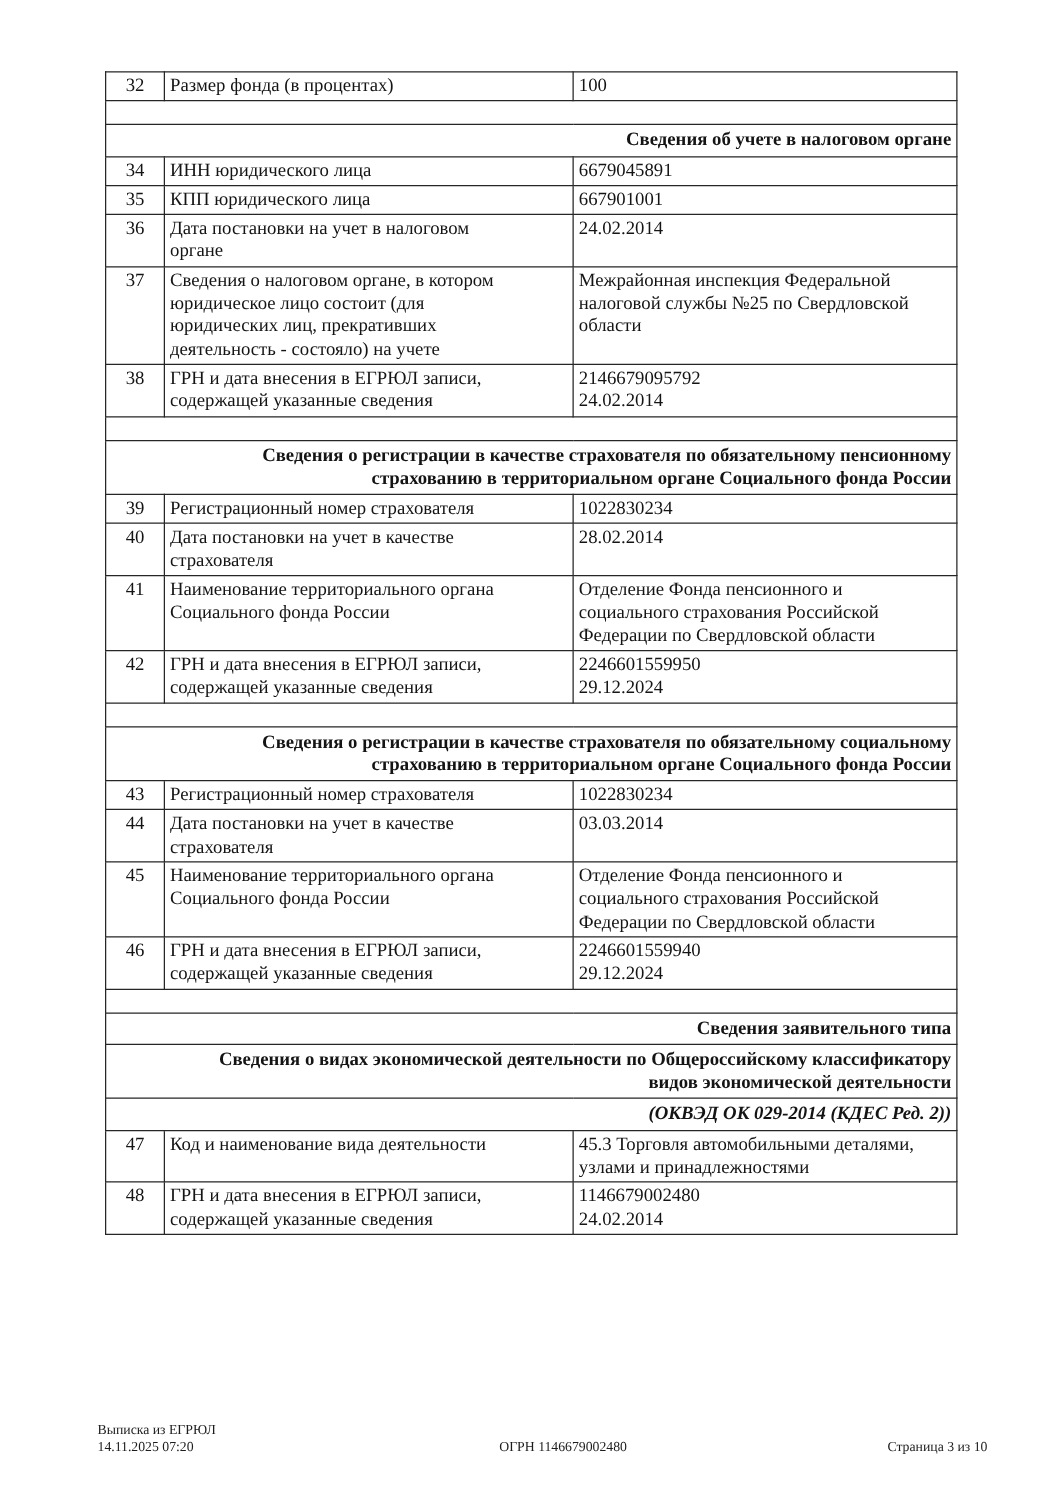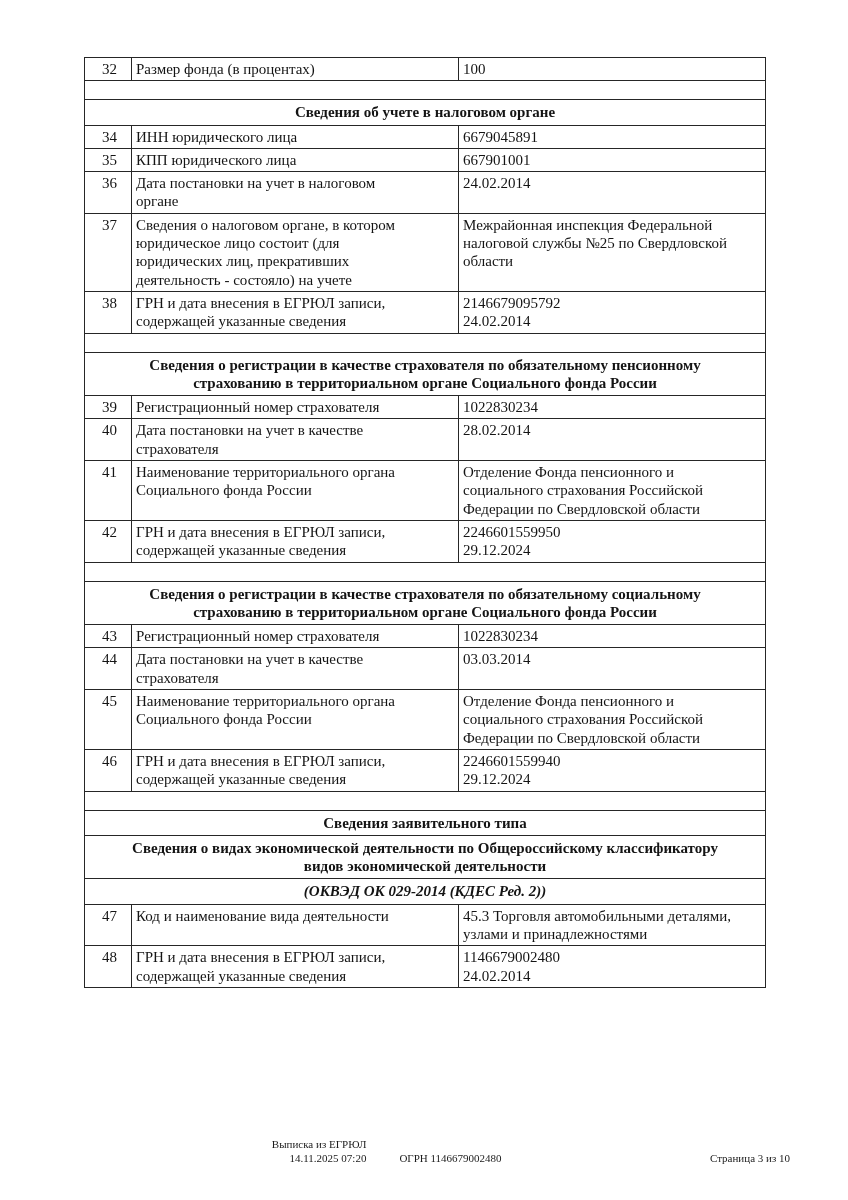--- a/index.html
+++ b/index.html
@@ -26,37 +26,37 @@
   .doc-table td {
     border: 1.5px solid #262626;
     vertical-align: top;
     font-size: 15px;
     line-height: 1.22;
     padding: 2px 5px;
     white-space: pre-line;
     overflow-wrap: break-word;
   }
   .doc-table td.c-num {
-    text-align: right;
-    padding: 2px 14px;
+    text-align: center;
+    padding: 2px 1px;
   }
   .doc-table td.c-label {
     padding-left: 4px;
   }
   .doc-table td.c-value {
     padding-left: 4px;
   }
   .doc-table tr.spacer td {
     height: 18px;
     padding: 0;
   }
   .doc-table td.sheader {
-    text-align: center;
+    text-align: right;
     font-weight: bold;
-    padding: 3px 20px;
+    padding: 3px 4px;
     margin-top: 40px;
   }
   .doc-table td.sheader.sh-italic {
     font-style: italic;
   }
   .doc-table td.sheader.sh-code {
     font-style: italic;
     font-weight: bold;
   }
   .page-footer {
@@ -66,21 +66,21 @@
     width: 848px;
     box-sizing: border-box;
     padding: 0 58px 0 78px;
     display: grid;
     grid-template-columns: 1fr auto 1fr;
     align-items: end;
     font-size: 11px;
     line-height: 1.25;
     color: #1c1c1c;
   }
-  .page-footer .f-left { text-align: right; }
+  .page-footer .f-left { text-align: left; }
   .page-footer .f-center { text-align: center; margin-left: 33px; }
   .page-footer .f-right { text-align: right; justify-self: end; margin-left: 16px; }
 </style>
 </head>
 <body>
 
 <table class="doc-table">
   <colgroup>
     <col style="width:47px">
     <col style="width:327px">

